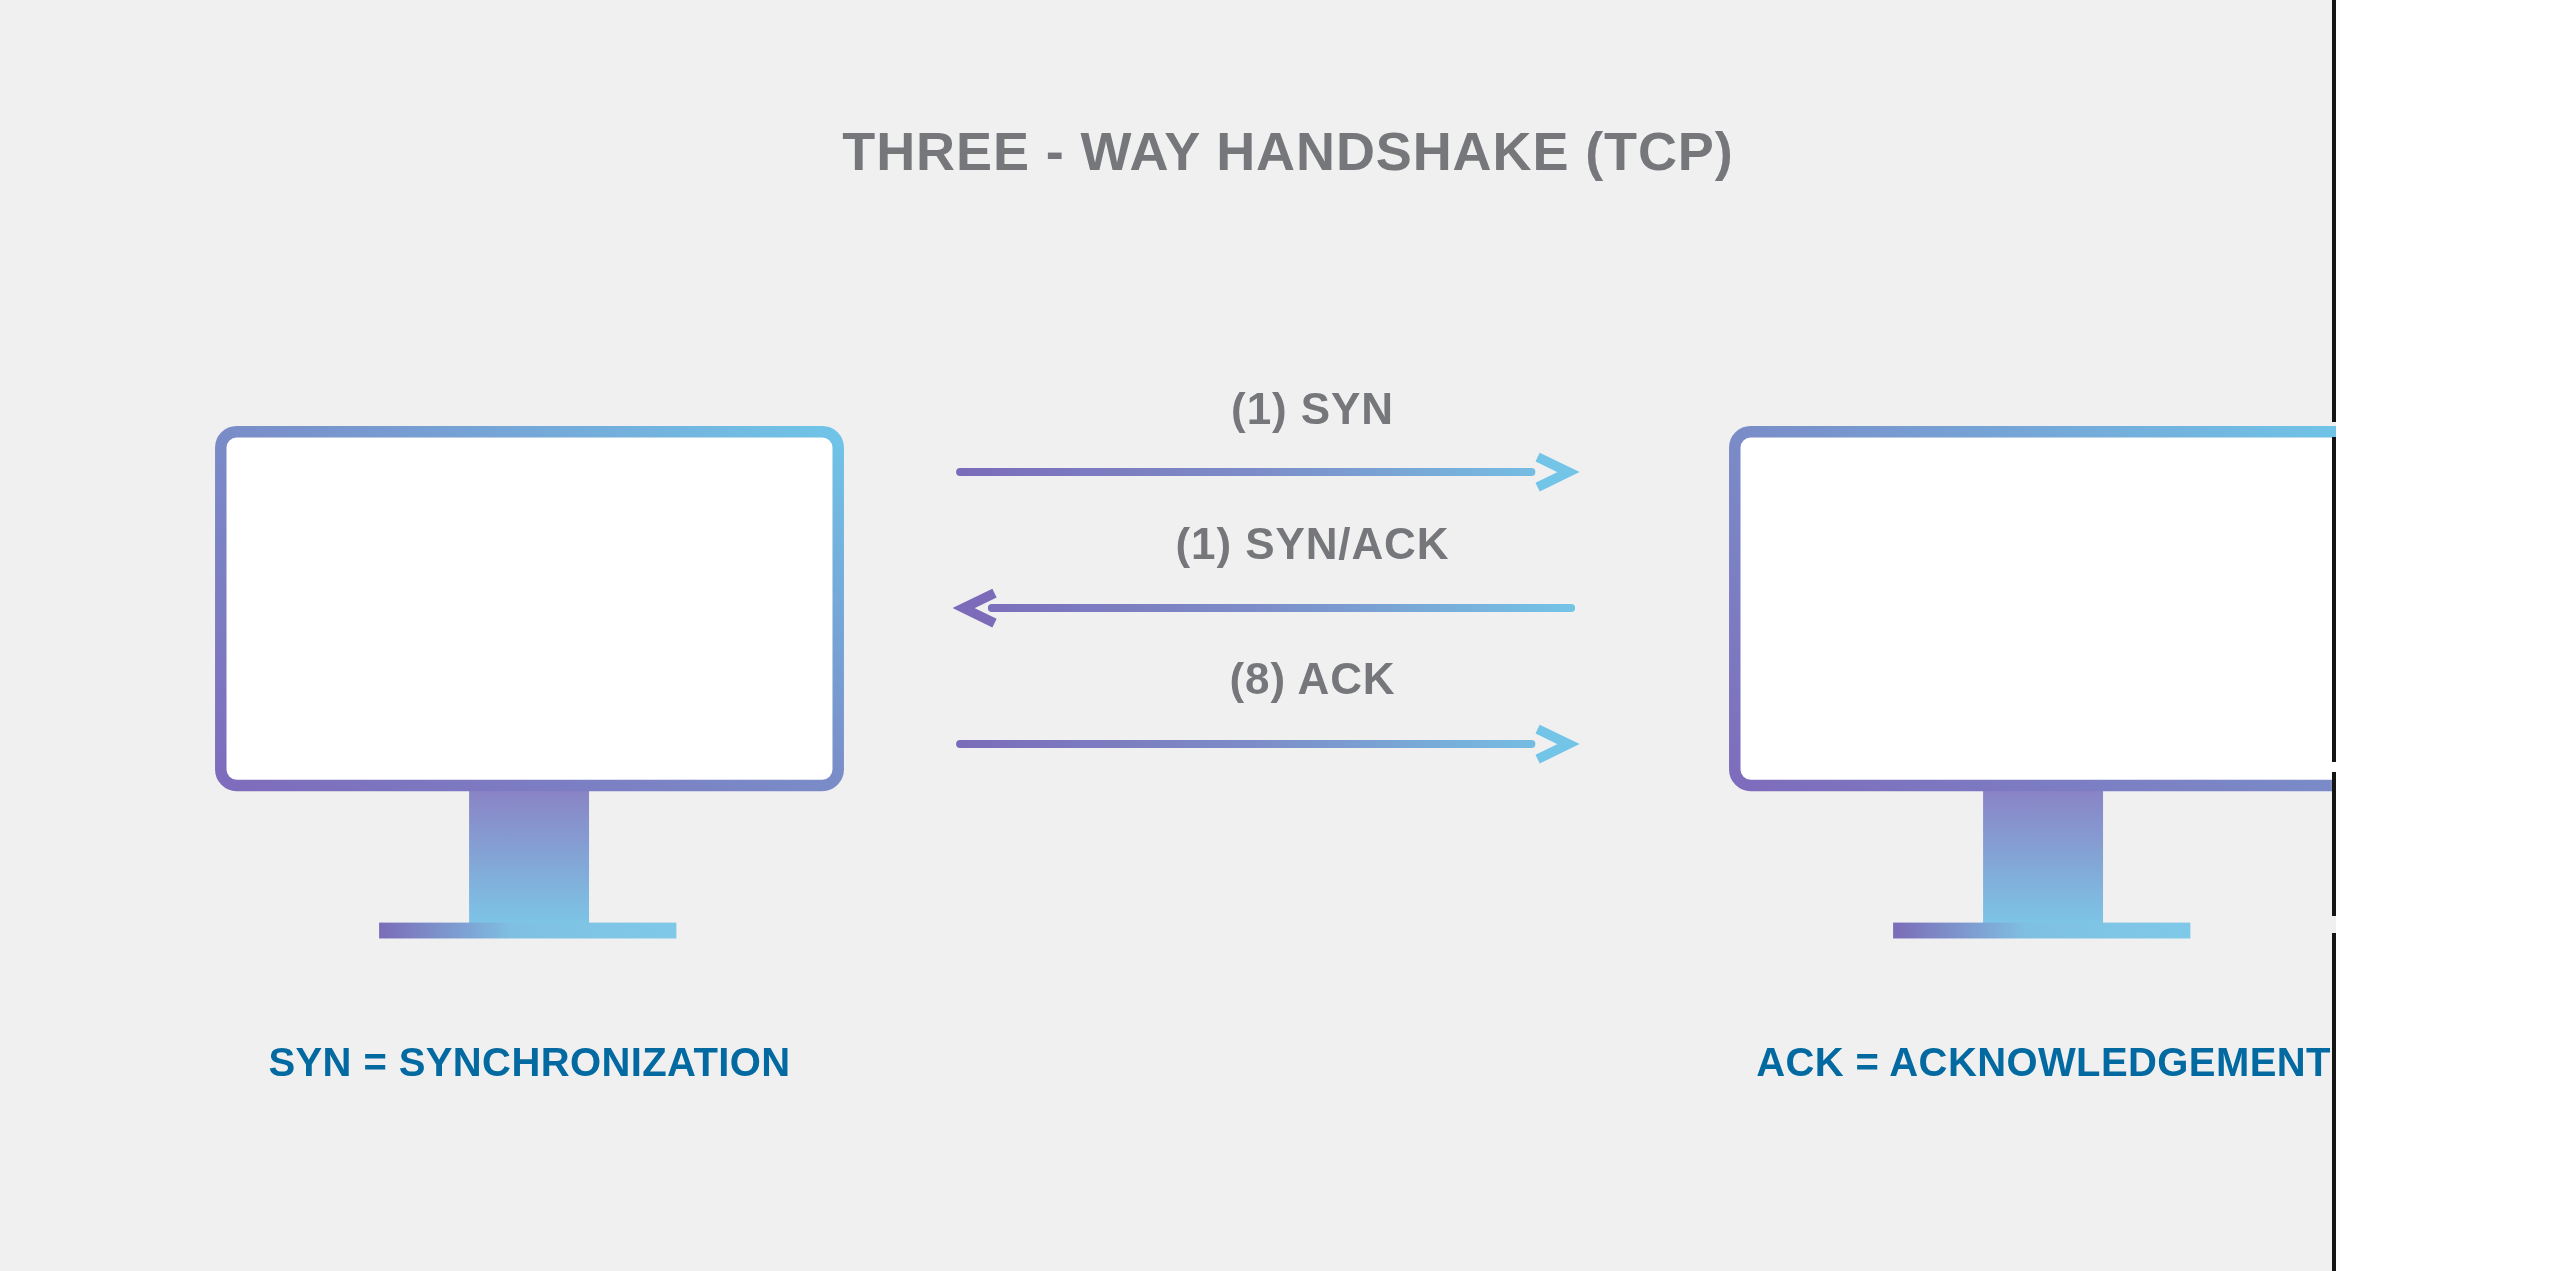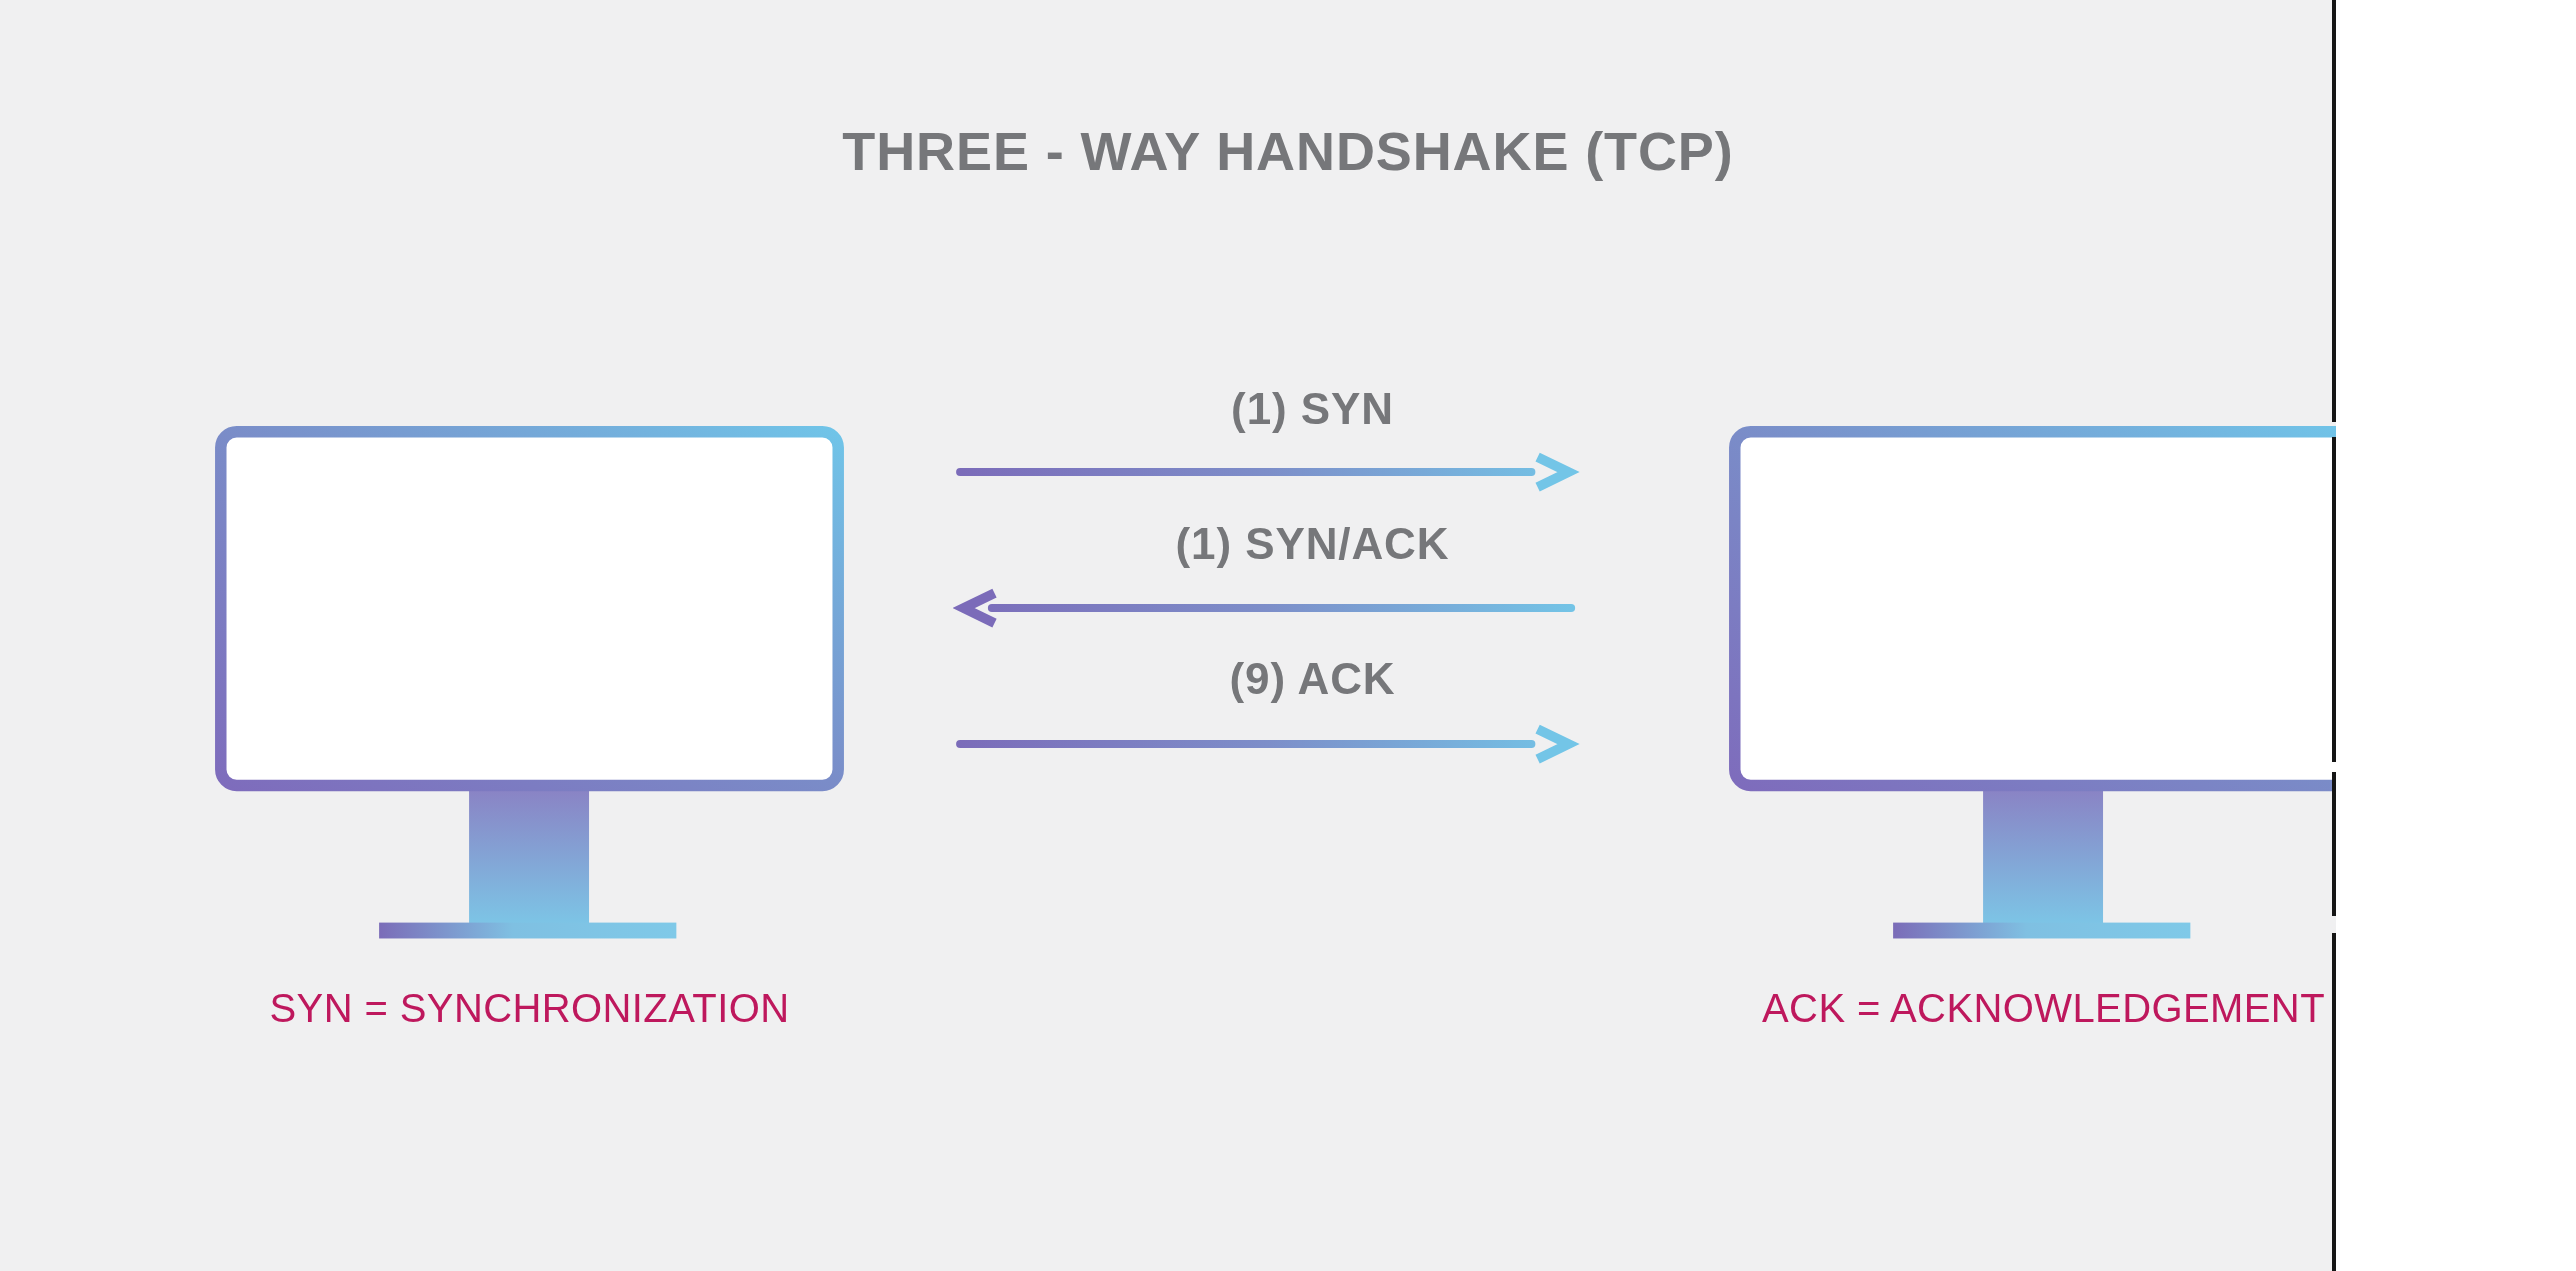--- a/index.html
+++ b/index.html
@@ -52,26 +52,26 @@
     color: #76777a;
     line-height: 1;
   }
   .msg-label-1 { top: 387px; }
   .msg-label-2 { top: 522px; }
   .msg-label-3 { top: 657px; }
 
   .legend {
     position: absolute;
     width: 629px;
-    top: 988px;
+    top: 1042px;
     text-align: center;
     font-size: 40px;
-    font-weight: normal;
+    font-weight: bold;
     letter-spacing: 0.4px;
-    color: #be185d;
+    color: #0369a1;
     line-height: 1;
   }
   .legend-left  { left: 215px; }
   .legend-right { left: 1729px; }
 
   
   .edge-artifact {
     position: absolute;
     right: 0;
     top: 0;
@@ -158,21 +158,21 @@
     </g>
 
     <g>
       <line x1="8" y1="343" x2="655" y2="343" stroke="url(#lineGrad)" stroke-width="9" stroke-linecap="round"></line>
       <path d="M 662 326 L 697 343 L 662 360" fill="none" stroke="#73c5e7" stroke-width="11" stroke-linejoin="miter"></path>
     </g>
   </svg>
 
   <div class="msg-label msg-label-1">(1) SYN</div>
   <div class="msg-label msg-label-2">(1) SYN/ACK</div>
-  <div class="msg-label msg-label-3">(9) ACK</div>
+  <div class="msg-label msg-label-3">(8) ACK</div>
 
   <div class="legend legend-left">SYN = SYNCHRONIZATION</div>
   <div class="legend legend-right">ACK = ACKNOWLEDGEMENT</div>
 
   <div class="edge-artifact"></div>
 
 </div>
 
 
 </body></html>

